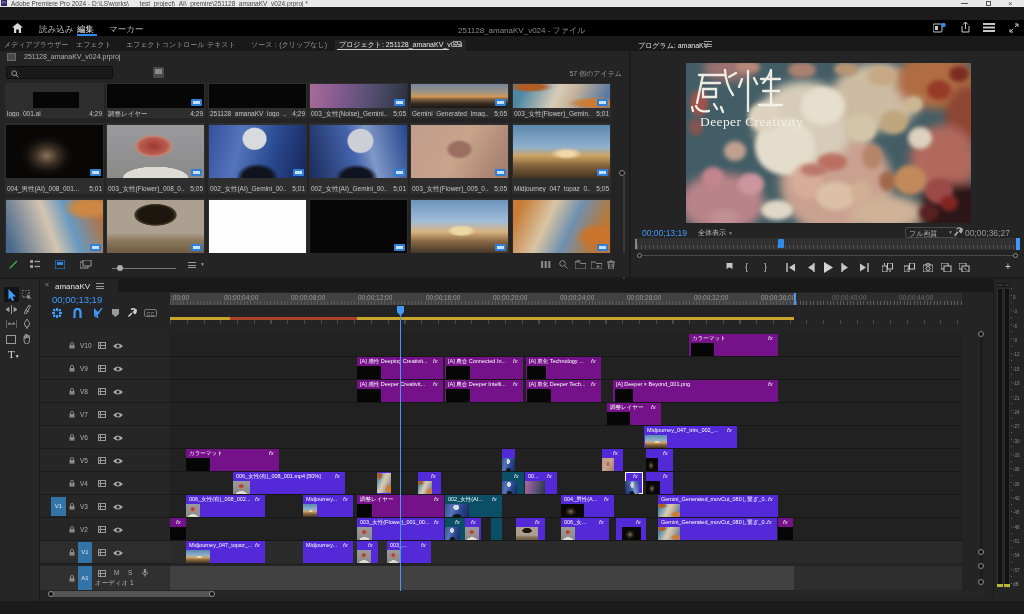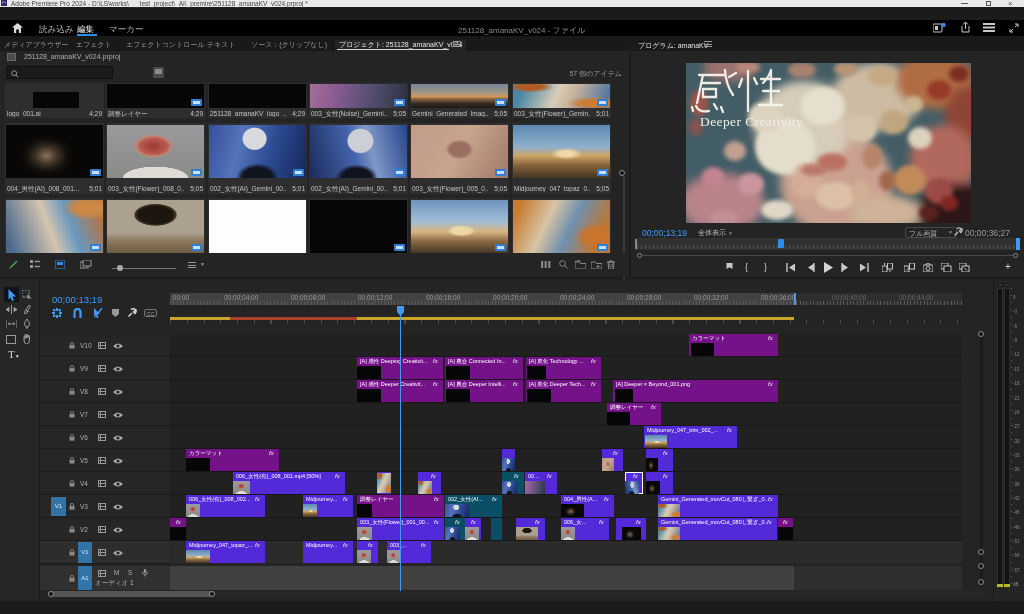--- a/index.html
+++ b/index.html
@@ -431,20 +431,27 @@
       </svg>
     <svg class="abs" style="left:6px;top:56px;" width="10" height="9" viewBox="0 0 10 9">
         <rect x="0.5" y="0.5" width="9" height="8" fill="none" stroke="#999"></rect>
       </svg>
     <svg class="abs" style="left:23px;top:55px;" width="9" height="10" viewBox="0 0 9 10">
         <path d="M1 6 L1 3 Q1 2 2 2 L2 5 L2 1 Q2 0 3 0.5 L3.5 4 L3.5 0.5 Q4.5 0 4.5 1 L5 4 L5.5 1.5 Q6.5 1 6.5 2.5 L6.5 6 Q6.5 10 3.5 10 Q1 10 1 6" fill="none" stroke="#999"></path>
       </svg>
     <div class="abs" style="left:8px;top:69px;color:#d8d8d8;font-size:11px;font-family:'Liberation Serif',serif;">T<span style="font-size:5px;">▼</span></div>
   </div>
   <div class="abs" id="tlpanel">
+    <div class="abs" style="left:0;top:0;width:953px;height:13px;background:#191919;">
+      <div class="abs" style="left:0;top:0;width:78px;height:13px;background:#242424;">
+        <div class="abs" style="left:5px;top:2px;color:#888;font-size:7px;">×</div>
+        <div class="abs tabact" style="left:15px;top:3px;font-size:8px;">amanaKV</div>
+        <div class="abs ham" style="left:56px;top:4px;"></div>
+      </div>
+    </div>
     <div class="abs" style="left:12px;top:15px;color:#3f9bfa;font-size:9.5px;">00;00;13;19</div>
     <div class="abs" id="tltools" style="left:0;top:28px;width:130px;height:12px;">
       <svg class="abs" style="left:12px;top:1px;" width="10" height="10" viewBox="0 0 10 10">
           <g fill="#3f9bfa">
             <rect x="4" y="0" width="2" height="3"></rect>
             <rect x="4" y="7" width="2" height="3"></rect>
             <rect x="0" y="4" width="3" height="2"></rect>
             <rect x="7" y="4" width="3" height="2"></rect>
             <rect x="1" y="1" width="2.4" height="2.4"></rect>
             <rect x="6.6" y="1" width="2.4" height="2.4"></rect>

